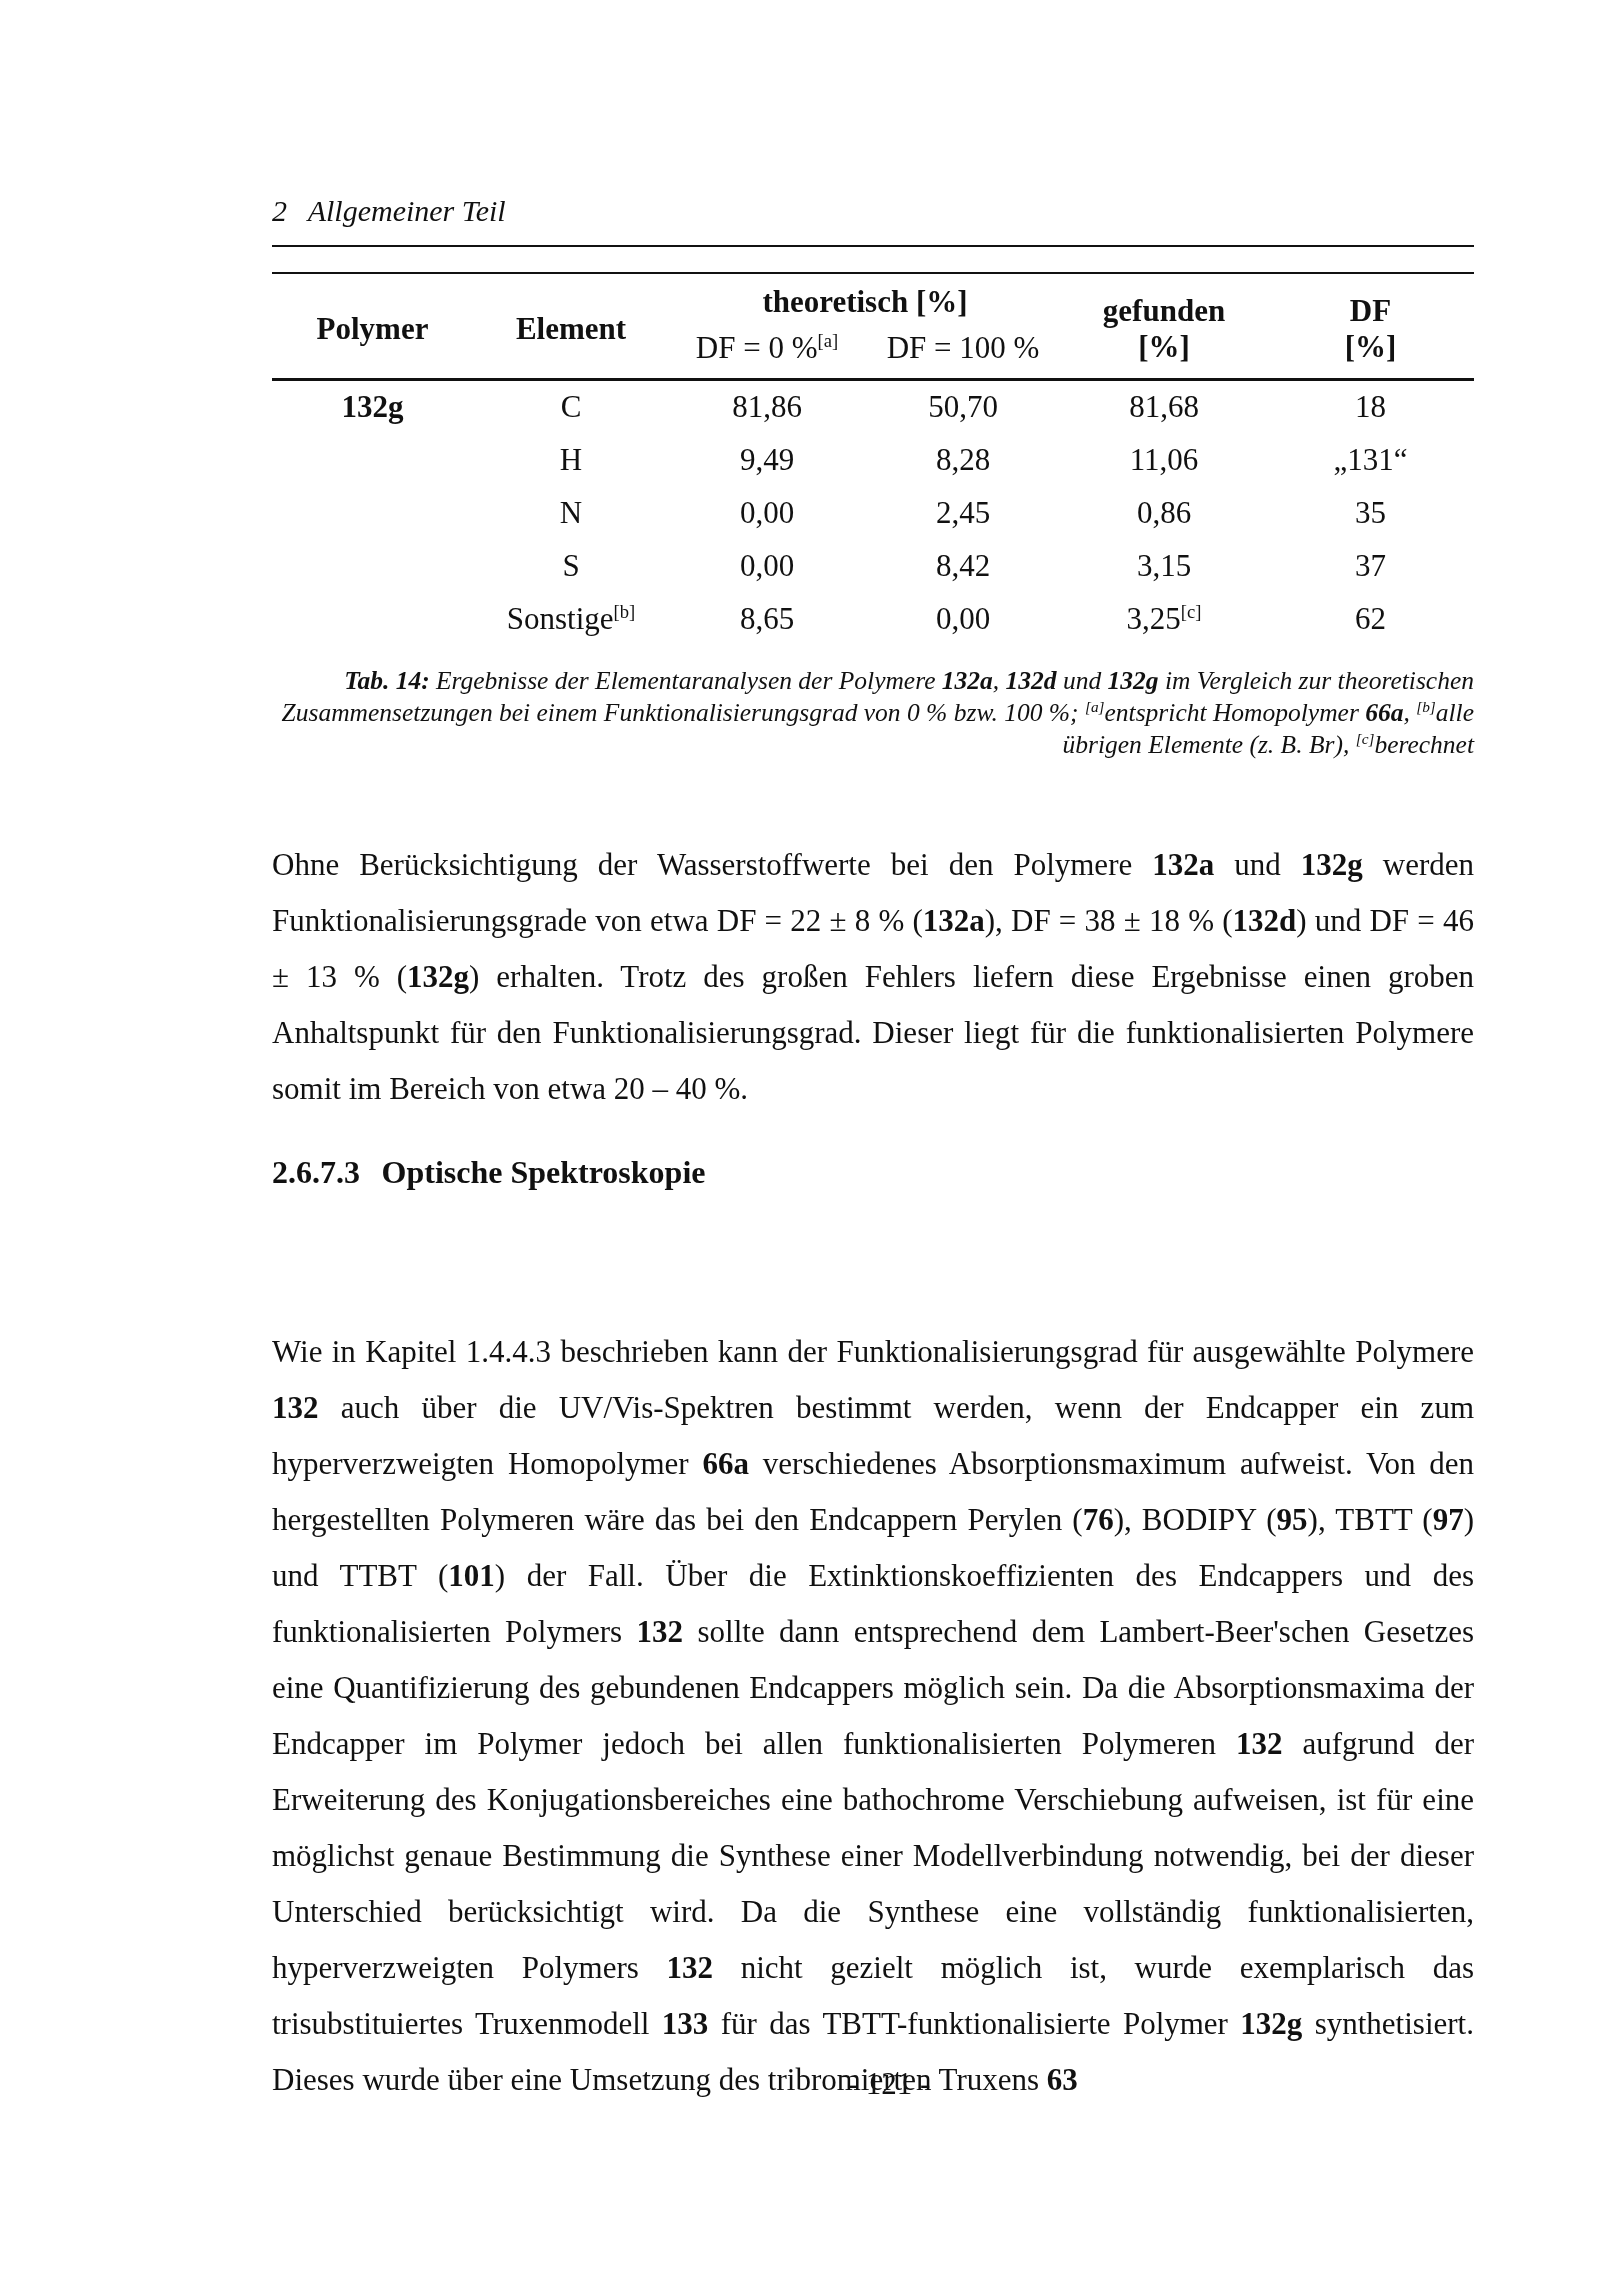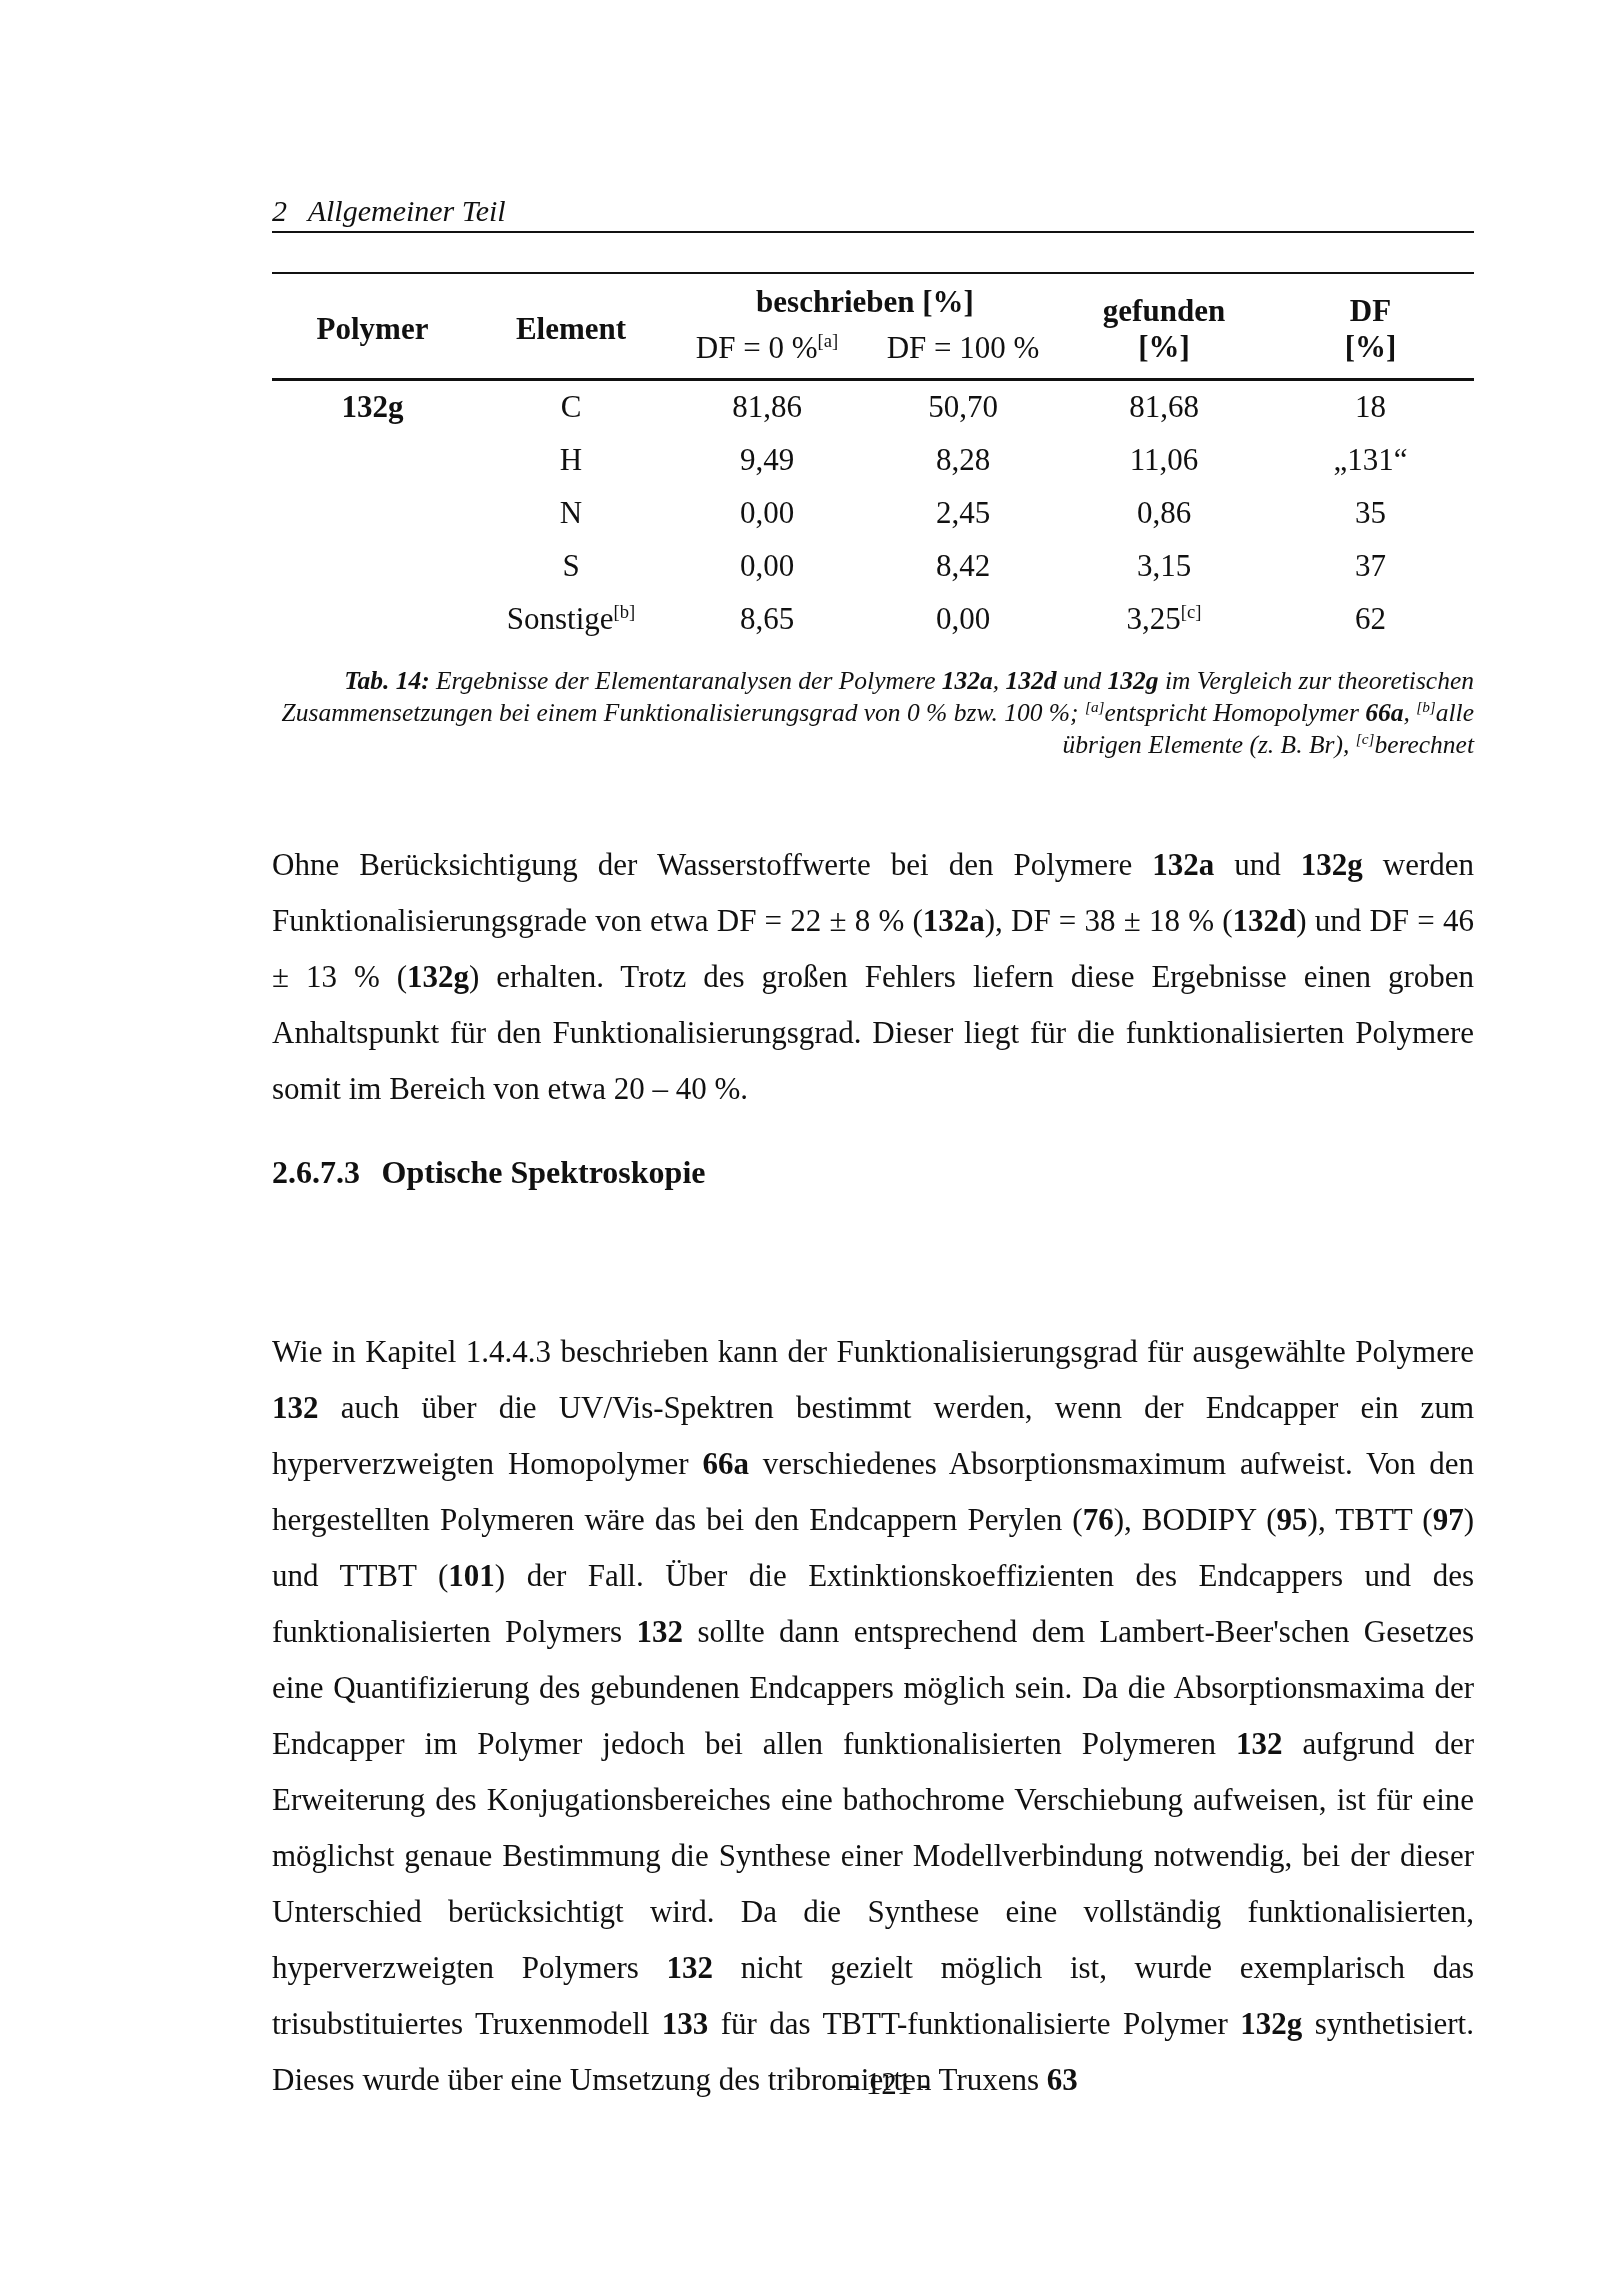--- a/index.html
+++ b/index.html
@@ -1,18 +1,18 @@
 <!DOCTYPE html>
 <html><head>
 <meta charset="utf-8">
 <style>
   html, body { margin: 0; padding: 0; background: #ffffff; }
   body { width: 1620px; height: 2293px; position: relative; font-family: "Liberation Serif", serif; color: #111; }
   .page { position: absolute; left: 272px; width: 1202px; top: 0; }
-  .running-head { position: absolute; top: 192px; left: 0; width: 1202px; font-size: 30px; font-style: italic; border-bottom: 2px solid #111; padding-bottom: 2px; line-height: 37px; }
+  .running-head { position: absolute; top: 192px; left: 0; width: 1202px; font-size: 30px; font-style: italic; border-bottom: 2px solid #111; padding-bottom: 16px; line-height: 37px; }
   .running-head .num { margin-right: 13.7px; }
   table.ea { position: absolute; top: 272px; left: 0; width: 1202px; border-collapse: collapse; font-size: 31px; }
   table.ea th { font-weight: bold; text-align: center; vertical-align: middle; }
   table.ea .h1 th { padding-top: 7.8px; height: 41px; }
   table.ea .h2 th { height: 47px; padding-bottom: 5.9px; }
   table.ea .sub { font-weight: normal; }
   table.ea thead tr.h2 th, table.ea thead th.span2 { border-bottom: 3.9px solid #111; margin-top: 43px; }
   table.ea tbody td { text-align: center; height: 53px; padding: 0; }
   table.ea tbody td.poly { font-weight: bold; text-align: center; }
   sup { font-size: 60%; vertical-align: super; line-height: 0; }
@@ -42,21 +42,21 @@
         <col class="col-el">
         <col class="col-t0">
         <col class="col-t1">
         <col class="col-found">
         <col class="col-df">
     </colgroup>
     <thead>
       <tr class="h1" style="border-top:2px solid #111;">
         <th rowspan="2" style="border-bottom:3.9px solid #111;">Polymer</th>
         <th rowspan="2" style="border-bottom:3.9px solid #111;">Element</th>
-        <th colspan="2">beschrieben [%]</th>
+        <th colspan="2">theoretisch [%]</th>
         <th rowspan="2" style="border-bottom:3.9px solid #111;">
           <div>gefunden</div>
           <div>[%]</div>
         </th>
         <th rowspan="2" style="border-bottom:3.9px solid #111;">
           <div>DF</div>
           <div>[%]</div>
         </th>
       </tr>
       <tr class="h2">

